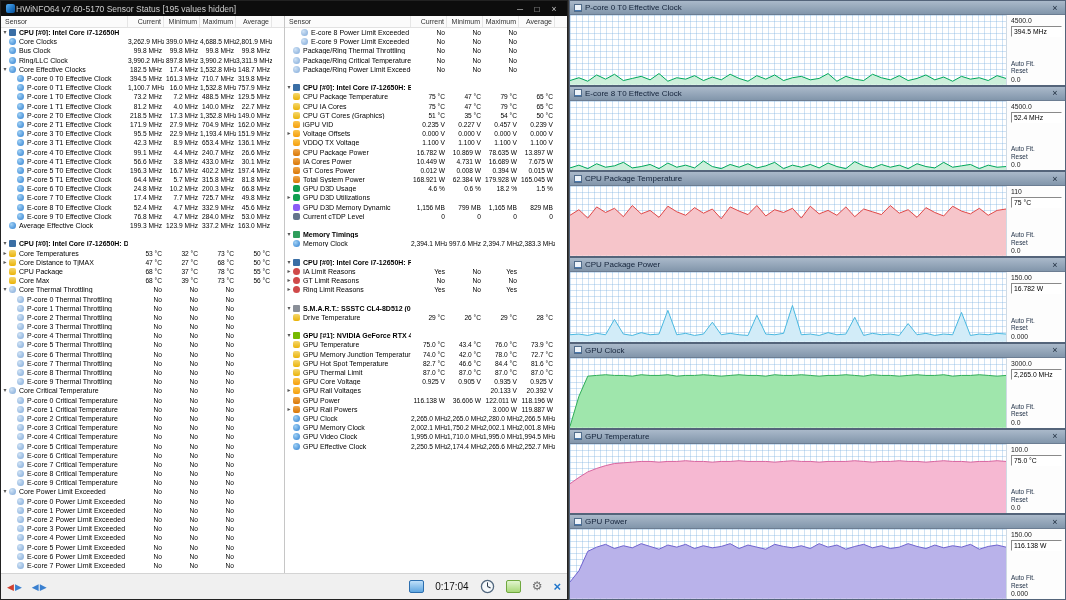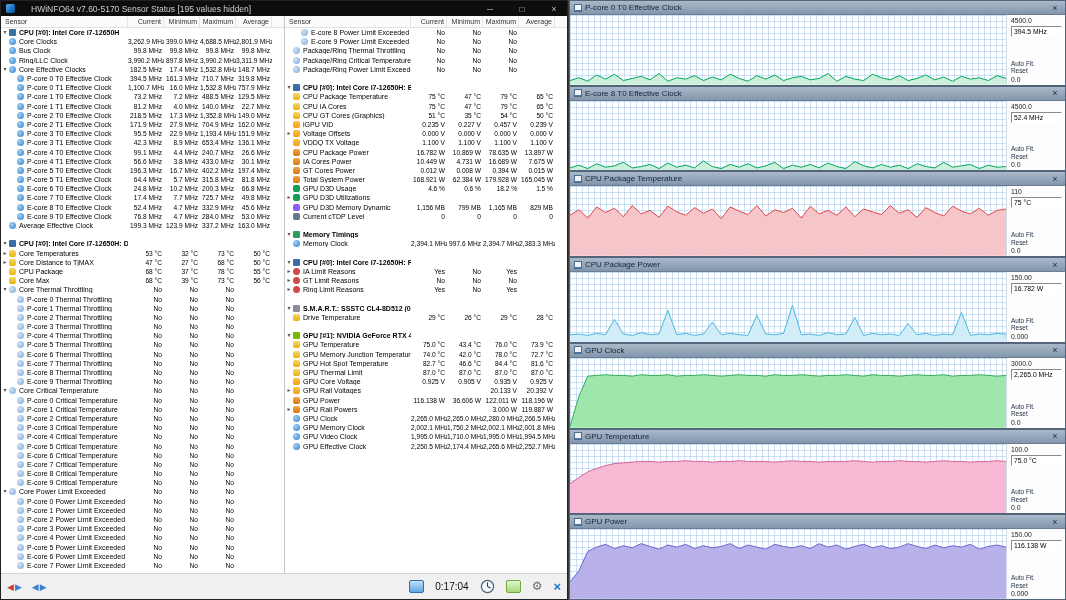--- a/index.html
+++ b/index.html
@@ -3,21 +3,21 @@
 <meta charset="utf-8">
 <style>
   * { box-sizing: border-box; margin: 0; padding: 0; }
   html,body { width:1066px; height:600px; overflow:hidden; background:#3a3a3a;
     font-family:"Liberation Sans", sans-serif; }
 
   
   .hwinfo { position:absolute; left:0; top:0; width:568px; height:600px;
     background:#fff; border:1px solid #222; display:flex; flex-direction:column; }
   .tbar { height:15px; background:#0d0d0d; display:flex; align-items:center;
-    padding:0 5px; gap:16px; flex:none; }
+    padding:0 5px; gap:1px; flex:none; }
   .ticon { width:9px; height:9px; border-radius:2px; flex:none;
     background:linear-gradient(135deg,#5ab0f0 0%,#1a70c0 60%,#0c4f92 100%); }
   .ttext { color:#cfcfcf; font-size:8.5px; flex:1; white-space:nowrap; overflow:hidden; }
   .wbtn { color:#c9c9c9; font-size:8.5px; width:16px; text-align:center; cursor:default; }
 
   .panels { flex:1; display:flex; overflow:hidden; background:#fff; }
   .panel { width:50%; overflow:hidden; }
   .panel + .panel { border-left:1px solid #c6c6c6; }
 
   .chead { display:flex; height:12px; align-items:center; background:#fbfbfb;

